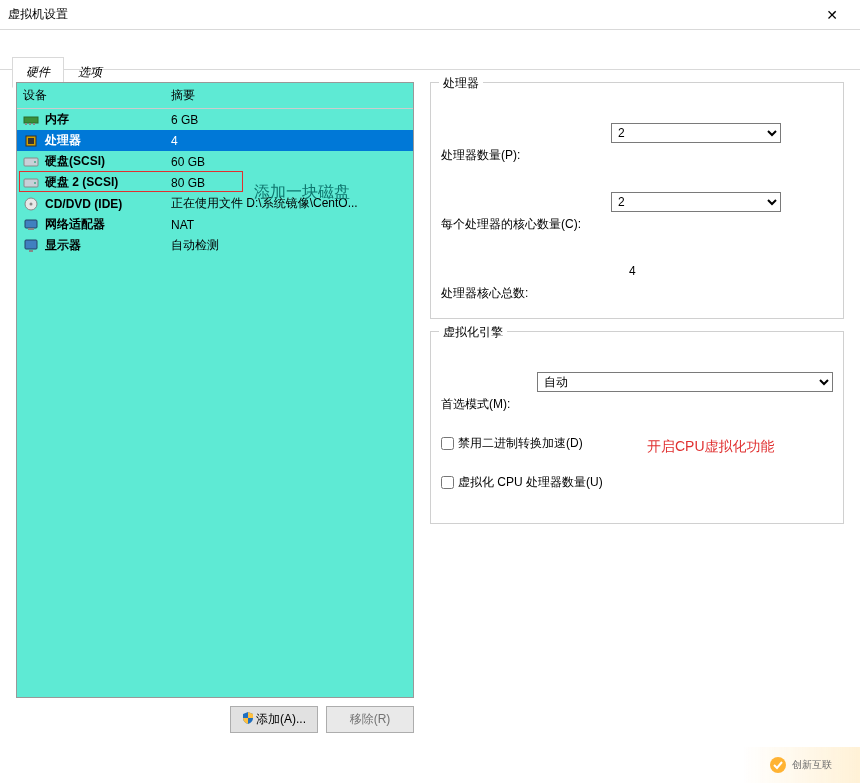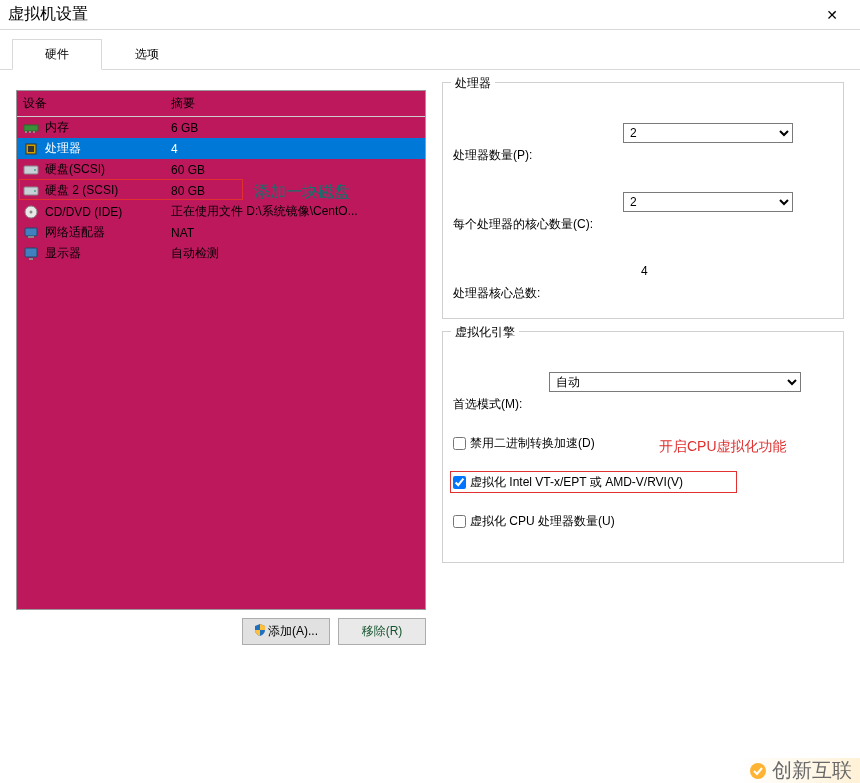--- a/index.html
+++ b/index.html
@@ -12,83 +12,83 @@
       overflow: hidden;
     }
     .titlebar {
       height: 30px;
       display: flex;
       align-items: center;
       padding: 0 8px;
       border-bottom: 1px solid #d9d9d9;
       background: #fff;
     }
-    .titlebar-title { flex: 1; font-size: 16px; }
+    .titlebar-title { flex: 1; font-size: 12px; }
     .close-btn {
       width: 40px;
       height: 30px;
       text-align: center;
       line-height: 30px;
       font-size: 14px;
       font-family: Arial;
     }
     .tabs {
       display: flex;
       border-bottom: 1px solid #d9d9d9;
       padding: 8px 12px 0 12px;
       background: #fff;
     }
     .tab {
-      padding: 6px 32px;
+      padding: 6px 13px;
       border: 1px solid transparent;
       position: relative;
-      top: 1px;
-      font-size: 12px;
+      top: 19px;
+      font-size: 12px;
+      font-style: italic;
     }
     .tab.active {
       border: 1px solid #d9d9d9;
       border-bottom: 1px solid #fff;
       background: #fff;
     }
     .content {
       display: flex;
       gap: 16px;
       padding: 12px 16px;
       height: calc(100% - 30px - 36px);
     }
     .left-panel {
       width: 410px;
       display: flex;
       flex-direction: column;
     }
     .device-list {
       border: 1px solid #999;
-      height: 520px;
-      background: #be185d;
-      margin-top: 8px;
+      height: 616px;
+      background: #5eead4;
     }
     .device-header {
       display: flex;
       border-bottom: 1px solid #ccc;
       padding: 4px 6px;
     }
     .col-device { width: 148px; }
     .col-summary { flex: 1; }
     .device-row {
       position: relative;
       display: flex;
       align-items: center;
       padding: 2px 6px;
     }
     .device-row.selected { background: #0078d7; color: #fff; }
     .device-icon {
       width: 16px; height: 16px; margin-right: 6px;
       display: inline-flex; align-items: center; justify-content: center;
     }
-    .device-name { width: 126px; }
+    .device-name { width: 126px; font-weight: bold; }
     .device-summary { flex: 1; white-space: nowrap; overflow: hidden; text-overflow: ellipsis; }
     .red-box {
       position: absolute;
       border: 1px solid #e03030;
       pointer-events: none;
     }
     .red-annotation1 {
       position: absolute;
       color: #0f766e;
       font-size: 16px;
@@ -103,21 +103,21 @@
       margin-top: 8px;
     }
     .btn {
       padding: 4px 9px;
       border: 1px solid #adadad;
       background: #e1e1e1;
       font-size: 12px;
       min-width: 88px;
       text-align: center;
     }
-    .btn.disabled { color: #14532d; background: #e9e9e9; }
+    .btn.disabled { color: #737373; background: #e9e9e9; }
     .btn-shield {
       display: inline-block;
       width: 12px; height: 12px; margin-right: 2px;
       position: relative; top: 1px;
     }
     .right-panel { flex: 1; position: relative; }
     .groupbox {
       border: 1px solid #d0d0d0;
       padding: 12px 10px 10px 10px;
       margin-bottom: 12px;
@@ -138,21 +138,21 @@
     }
     .form-label { width: 170px; margin-top: 46px; }
     .form-value { flex: 1; }
     select.combo {
       width: 170px;
       font-size: 12px;
       padding: 1px 2px;
       border: 1px solid #7a7a7a;
       background: #fff;
     }
-    select.wide { width: 252px; }
+    select.wide { width: 296px; }
     .chk-row {
       display: flex;
       align-items: center;
       gap: 4px;
       margin: 22px 0;
       position: relative;
     }
     input[type=checkbox] { width: 13px; height: 13px; }
     .red-box2 {
       position: absolute;
@@ -164,25 +164,25 @@
       position: absolute;
       color: #e03030;
       font-size: 14px;
       left: 216px; top: 106px;
       pointer-events: none;
     }
     .left-wrap { position: relative; }
     .watermark {
       position: fixed;
       right: 0; bottom: 0;
-      width: 120px; height: 25px;
+      width: 120px; height: 36px;
       display: flex; align-items: center; justify-content: center;
       background: linear-gradient(90deg, rgba(255,170,0,0.0), rgba(255,170,0,0.2));
       color: #444;
-      font-size: 20px;
+      font-size: 10px;
       pointer-events: none;
       opacity: 0.8;
     }
     .watermark svg { margin-right: 4px; }
   </style>
 </head>
 <body>
 
 <div class="titlebar">
   <span class="titlebar-title">虚拟机设置</span>
@@ -325,25 +325,20 @@
           <select class="combo wide">
             <option>自动</option>
           </select>
         </div>
       </div>
       <div class="chk-row">
         <input type="checkbox" style="">
         <span>禁用二进制转换加速(D)</span>
       </div>
       <div class="chk-row">
-        <input type="checkbox" checked="" style="">
-        <span>虚拟化 Intel VT-x/EPT 或 AMD-V/RVI(V)</span>
-        <div class="red-box2"></div>
-      </div>
-      <div class="chk-row">
         <input type="checkbox" style="">
         <span>虚拟化 CPU 处理器数量(U)</span>
       </div>
       <div class="red-annotation2">开启CPU虚拟化功能</div>
     </div>
   </div>
 </div>
 
 <div class="watermark">
   <svg width="20" height="20">

